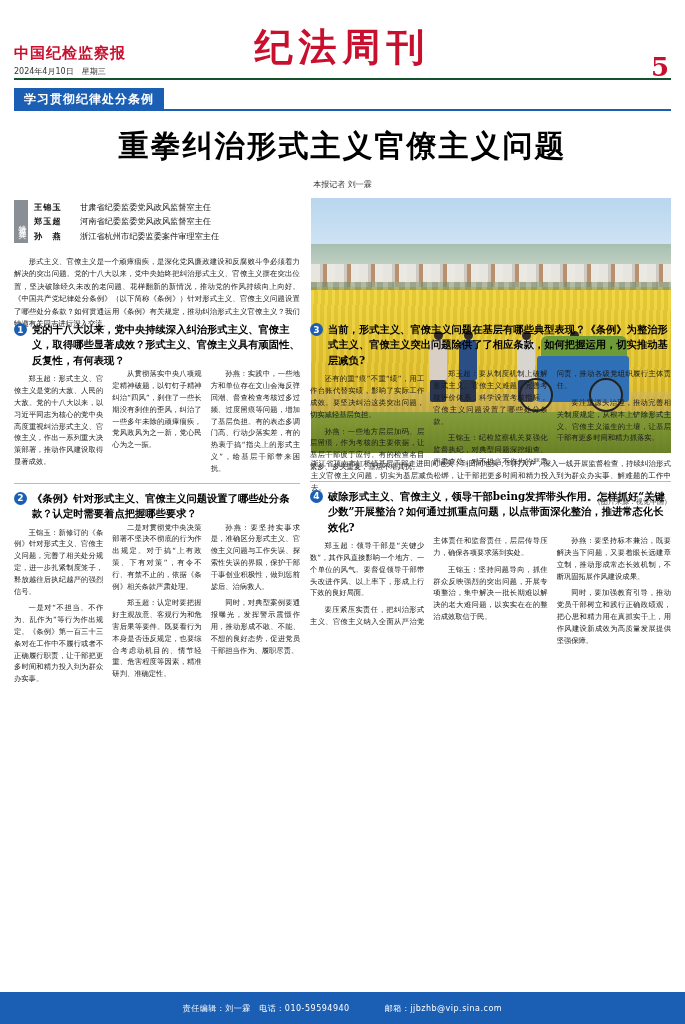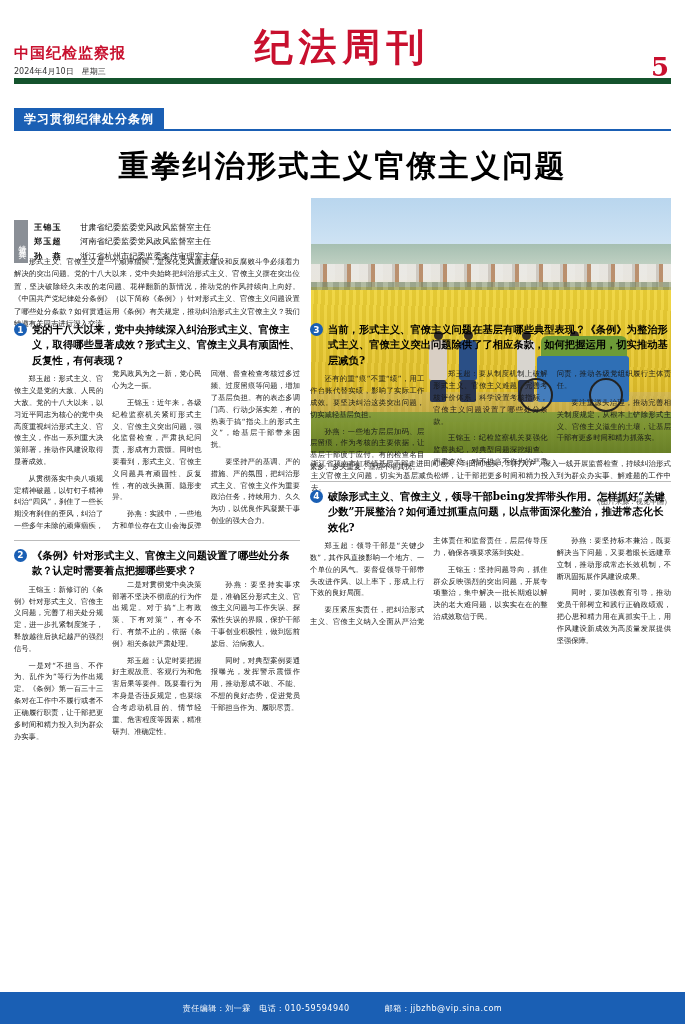--- a/index.html
+++ b/index.html
@@ -7,21 +7,21 @@
     width:685px;height:1024px;
     background:#ffffff;
     font-family:"DejaVu Sans","Liberation Sans",sans-serif;
     color:#111;
     overflow:hidden;
     position:relative;
   }
   .page{width:685px;height:1024px;position:relative;box-sizing:border-box;padding:0 14px;}
 
   
-  .masthead{position:relative;height:78px;border-bottom:6px solid #14532d;}
+  .masthead{position:relative;height:78px;border-bottom:2px solid #14532d;}
   .paper-logo{
     position:absolute;left:0;top:44px;
     font-family:"DejaVu Serif","Liberation Serif",serif;
     font-weight:bold;font-size:15px;color:#c8102e;letter-spacing:1px;
     white-space:nowrap;
   }
   .issue-line{
     position:absolute;left:0;top:66px;
     font-size:8px;color:#333;white-space:nowrap;
   }
@@ -32,21 +32,21 @@
     font-weight:bold;font-size:38px;color:#c8102e;
     letter-spacing:6px;
   }
   .page-number{
     position:absolute;right:2px;top:52px;
     font-family:"DejaVu Serif","Liberation Serif",serif;
     font-size:26px;color:#c8102e;font-weight:bold;
   }
 
   
-  .banner-row{margin-top:24px;height:20px;position:relative;}
+  .banner-row{margin-top:8px;height:20px;position:relative;}
   .banner{
     display:inline-block;background:#1a5fb4;color:#fff;
     font-size:12px;font-weight:bold;padding:3px 10px;letter-spacing:1px;
     font-family:"DejaVu Sans","Liberation Sans",sans-serif;
   }
   .banner-rule{
     position:absolute;left:0;right:0;bottom:-3px;height:2px;background:#1a5fb4;
   }
 
   
@@ -234,23 +234,21 @@
     <div class="grp-left">
 
       <div class="qblock">
         <div class="qhead">
           <div class="qnum">1</div>
           <div class="qtext">党的十八大以来，党中央持续深入纠治形式主义、官僚主义，取得哪些显著成效？形式主义、官僚主义具有顽固性、反复性，有何表现？</div>
         </div>
         <div class="threecol">
           <p class="ptext">郑玉超：形式主义、官僚主义是党的大敌、人民的大敌。党的十八大以来，以习近平同志为核心的党中央高度重视纠治形式主义、官僚主义，作出一系列重大决策部署，推动作风建设取得显著成效。</p>
           <p class="ptext">从贯彻落实中央八项规定精神破题，以钉钉子精神纠治“四风”，刹住了一些长期没有刹住的歪风，纠治了一些多年未除的顽瘴痼疾，党风政风为之一新，党心民心为之一振。</p>
-          <p class="ptext">王锦玉：近年来，各级纪检监察机关紧盯形式主义、官僚主义突出问题，强化监督检查，严肃执纪问责，形成有力震慑。同时也要看到，形式主义、官僚主义问题具有顽固性、反复性，有的改头换面、隐形变异。</p>
           <p class="ptext">孙燕：实践中，一些地方和单位存在文山会海反弹回潮、督查检查考核过多过频、过度留痕等问题，增加了基层负担。有的表态多调门高、行动少落实差，有的热衷于搞“指尖上的形式主义”，给基层干部带来困扰。</p>
-          <p class="ptext">要坚持严的基调、严的措施、严的氛围，把纠治形式主义、官僚主义作为重要政治任务，持续用力、久久为功，以优良作风凝聚干事创业的强大合力。</p>
         </div>
       </div>
 
       <div class="divider"></div>
 
       <div class="qblock">
         <div class="qhead">
           <div class="qnum">2</div>
           <div class="qtext">《条例》针对形式主义、官僚主义问题设置了哪些处分条款？认定时需要着点把握哪些要求？</div>
         </div>

